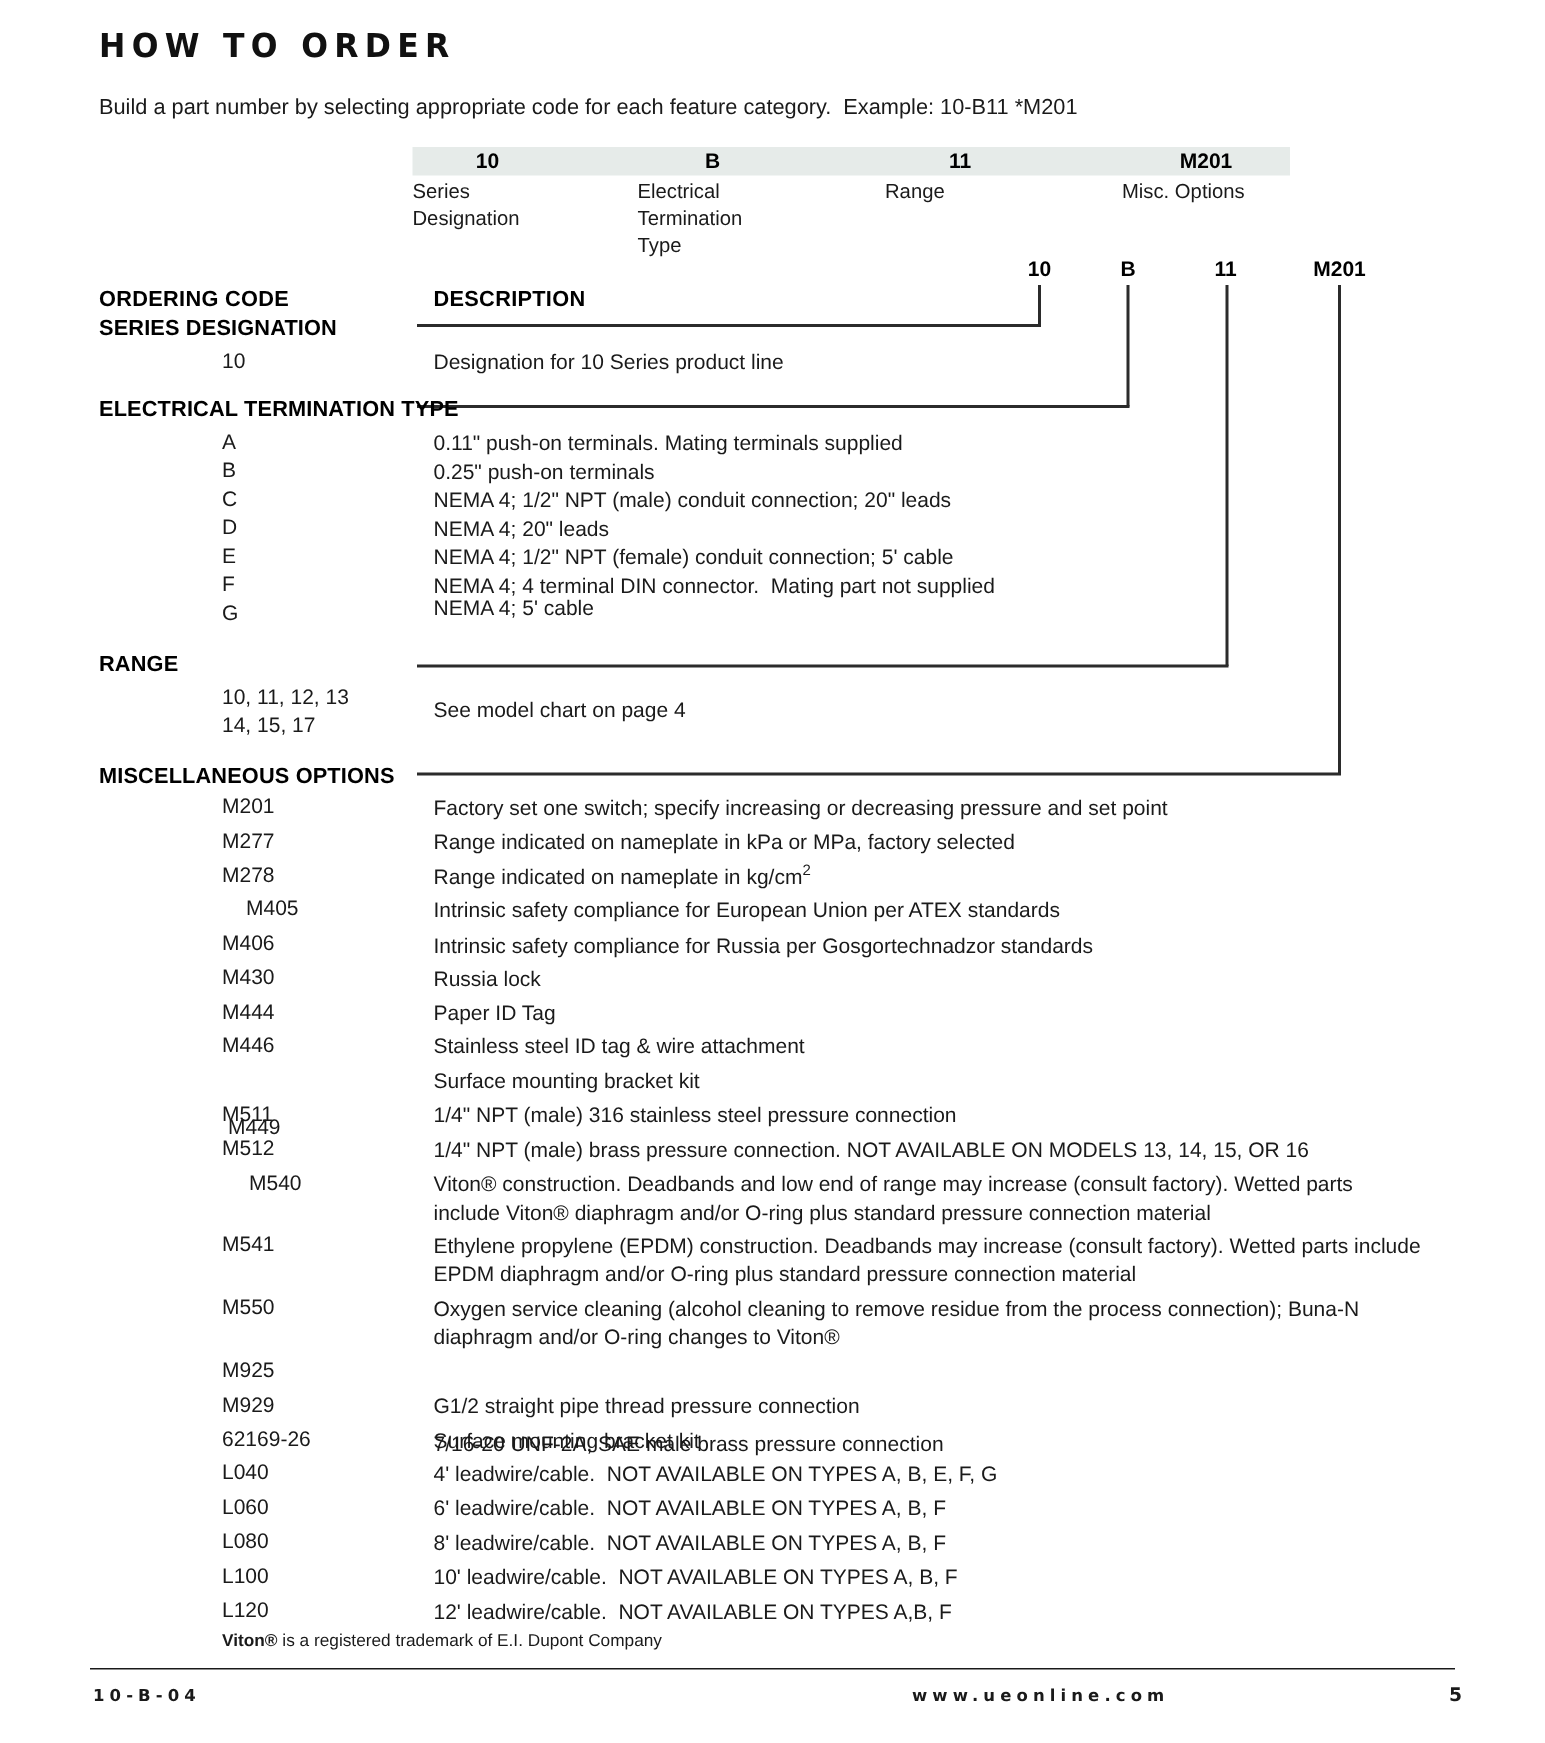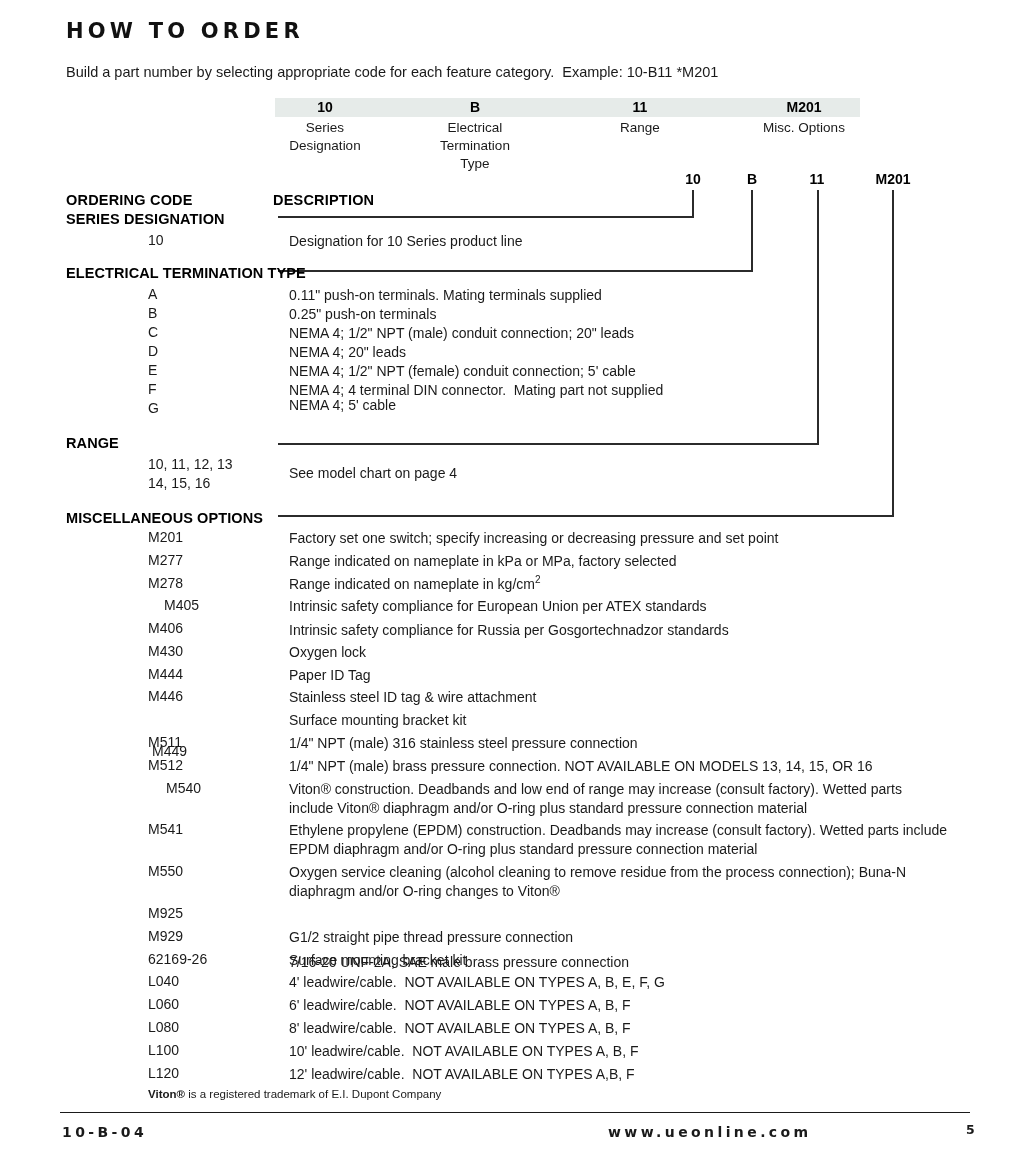--- a/index.html
+++ b/index.html
@@ -53,21 +53,20 @@
     position: absolute;
     top: 0;
     text-align: center;
     font-size: 14px;
     font-weight: bold;
     line-height: 19px;
     color: #000000;
   }
   .band-sub {
     position: absolute;
-    text-align: center;
     font-size: 13.5px;
     line-height: 18px;
     color: #1a1a1a;
   }
 
   
   .leader-label {
     position: absolute;
     font-size: 14px;
     font-weight: bold;
@@ -148,21 +147,21 @@
     position: absolute;
     left: 60px;
     top: 1112px;
     width: 910px;
     height: 1px;
     background: #1a1a1a;
   }
   .footer-text {
     position: absolute;
     top: 1124px;
-    font-size: 14px;
+    font-size: 11px;
     font-weight: bold;
     letter-spacing: 3.4px;
     color: #1a1a1a;
     white-space: nowrap;
     font-family: "DejaVu Sans", sans-serif;
   }
   #footer-left { left: 62px; }
   #footer-center { left: 608px; }
   #footer-page {
     position: absolute;
@@ -215,21 +214,21 @@
 <div class="vline" style="left:751px; top:190px; height:81px;"></div>
 <div class="hline" style="left:278px; top:270px; width:475px;"></div>
 
 <div class="vline" style="left:817px; top:190px; height:254px;"></div>
 <div class="hline" style="left:278px; top:443px; width:541px;"></div>
 
 <div class="vline" style="left:892px; top:190px; height:326px;"></div>
 <div class="hline" style="left:278px; top:515px; width:616px;"></div>
 
 <div class="col-head" style="left:66px;  top:192px;">ORDERING CODE</div>
-<div class="col-head" style="left:273px; top:192px;text-align:right;">DESCRIPTION</div>
+<div class="col-head" style="left:289px; top:192px;text-align:right;">DESCRIPTION</div>
 
 <div class="section-head" style="top:211px;">SERIES DESIGNATION</div>
 <div class="row-code" style="left:148px; top:232px;">10</div>
 <div class="row-desc" style="top:232px;">Designation for 10 Series product line</div>
 
 <div class="section-head" style="top:265px;">ELECTRICAL TERMINATION TYPE</div>
 
 <div class="row-code" style="left:148px; top:286px;">A</div>
 <div class="row-desc" style="top:286px;">0.11" push-on terminals. Mating terminals supplied</div>
 
@@ -249,41 +248,41 @@
 <div class="row-desc" style="top:381px;">NEMA 4; 4 terminal DIN connector.  Mating part not supplied</div>
 
 <div class="row-code" style="left:148px; top:400px;">G</div>
 <div class="row-desc" style="top:396px;">NEMA 4; 5' cable</div>
 
 <div class="section-head" style="top:435px;">RANGE</div>
 
 <div class="row-code" style="left:148px; top:456px;">10, 11, 12, 13</div>
 <div class="row-desc" style="top:464px;">See model chart on page 4</div>
 
-<div class="row-code" style="left:148px; top:475px;">14, 15, 16</div>
+<div class="row-code" style="left:148px; top:475px;">14, 15, 17</div>
 
 <div class="section-head" style="top:510px;">MISCELLANEOUS OPTIONS</div>
 
 <div class="row-code" style="left:148px; top:529px;">M201</div>
 <div class="row-desc" style="top:529px;">Factory set one switch; specify increasing or decreasing pressure and set point</div>
 
 <div class="row-code" style="left:148px; top:552px;">M277</div>
 <div class="row-desc" style="top:552px;">Range indicated on nameplate in kPa or MPa, factory selected</div>
 
 <div class="row-code" style="left:148px; top:575px;">M278</div>
 <div class="row-desc" style="top:575px;"><span>Range indicated on nameplate in kg/cm</span><sup>2</sup></div>
 
 <div class="row-code" style="left:164px; top:597px;">M405</div>
 <div class="row-desc" style="top:597px;">Intrinsic safety compliance for European Union per ATEX standards</div>
 
 <div class="row-code" style="left:148px; top:620px;">M406</div>
 <div class="row-desc" style="top:621px;">Intrinsic safety compliance for Russia per Gosgortechnadzor standards</div>
 
 <div class="row-code" style="left:148px; top:643px;">M430</div>
-<div class="row-desc" style="top:643px;">Oxygen lock</div>
+<div class="row-desc" style="top:643px;">Russia lock</div>
 
 <div class="row-code" style="left:148px; top:666px;">M444</div>
 <div class="row-desc" style="top:666px;">Paper ID Tag</div>
 
 <div class="row-code" style="left:148px; top:688px;">M446</div>
 <div class="row-desc" style="top:688px;">Stainless steel ID tag &amp; wire attachment</div>
 
 <div class="row-code" style="left:152px; top:711px;margin-top:32px;">M449</div>
 <div class="row-desc" style="top:711px;">Surface mounting bracket kit</div>
 

